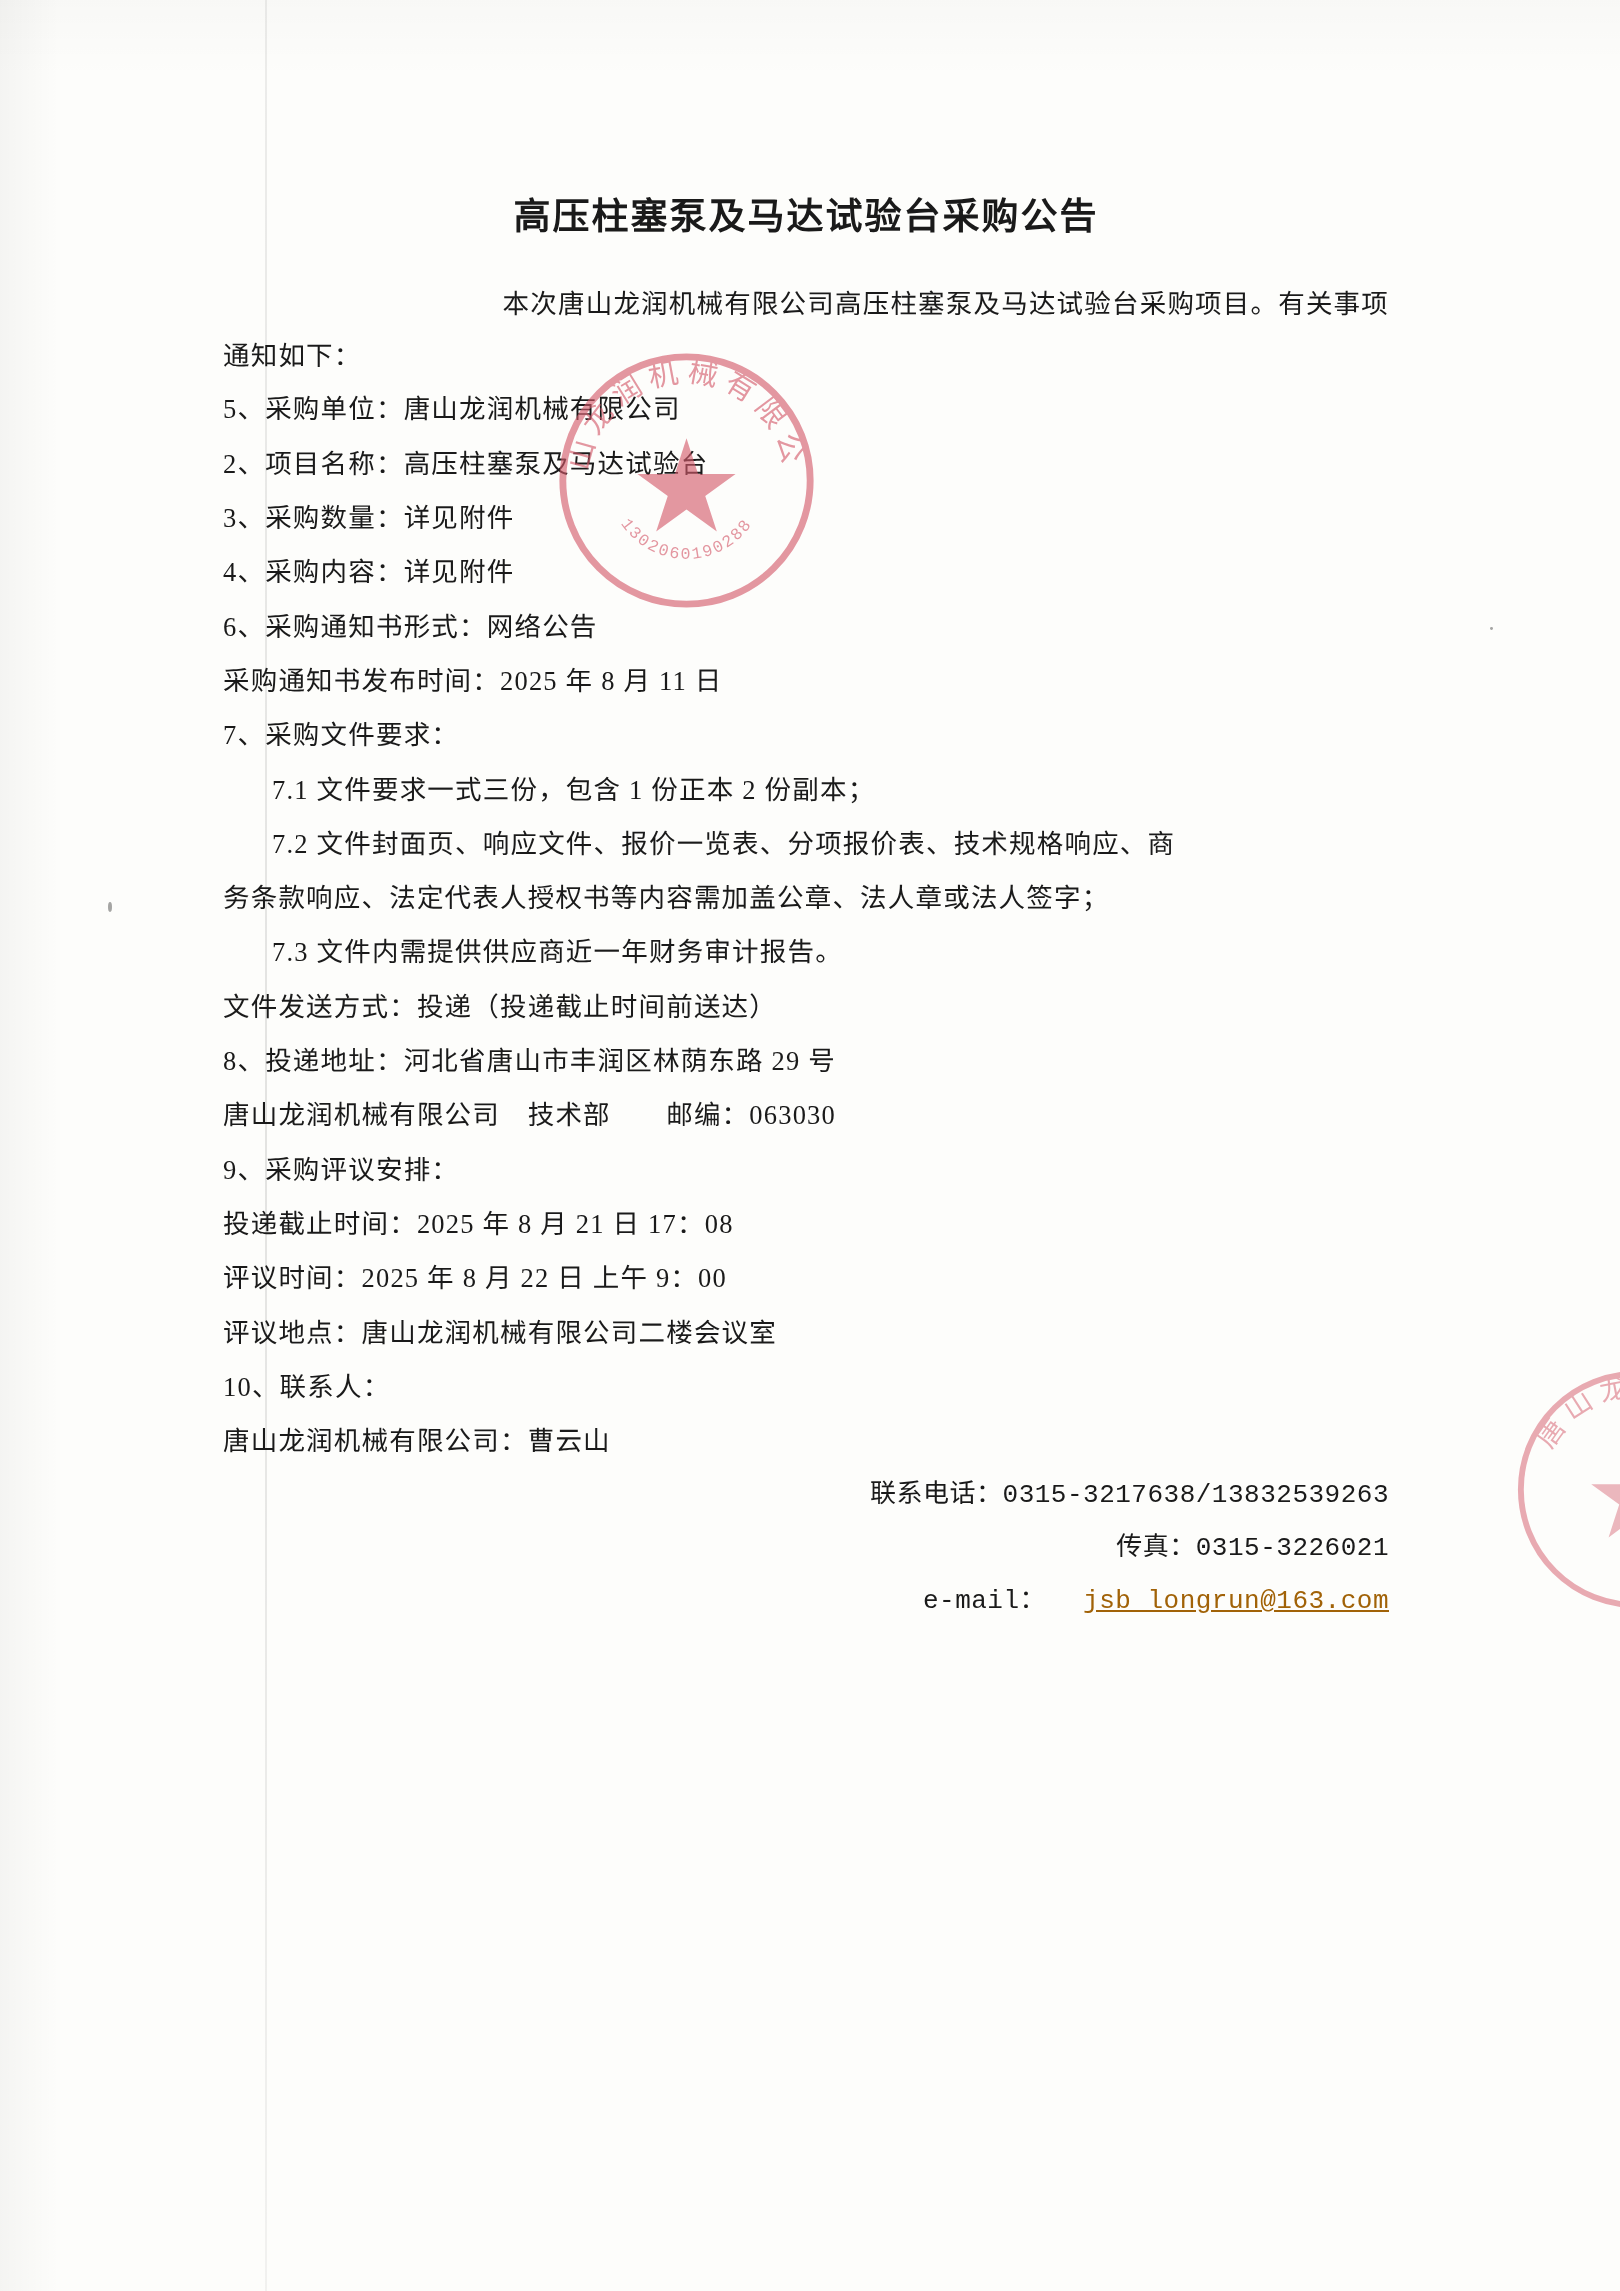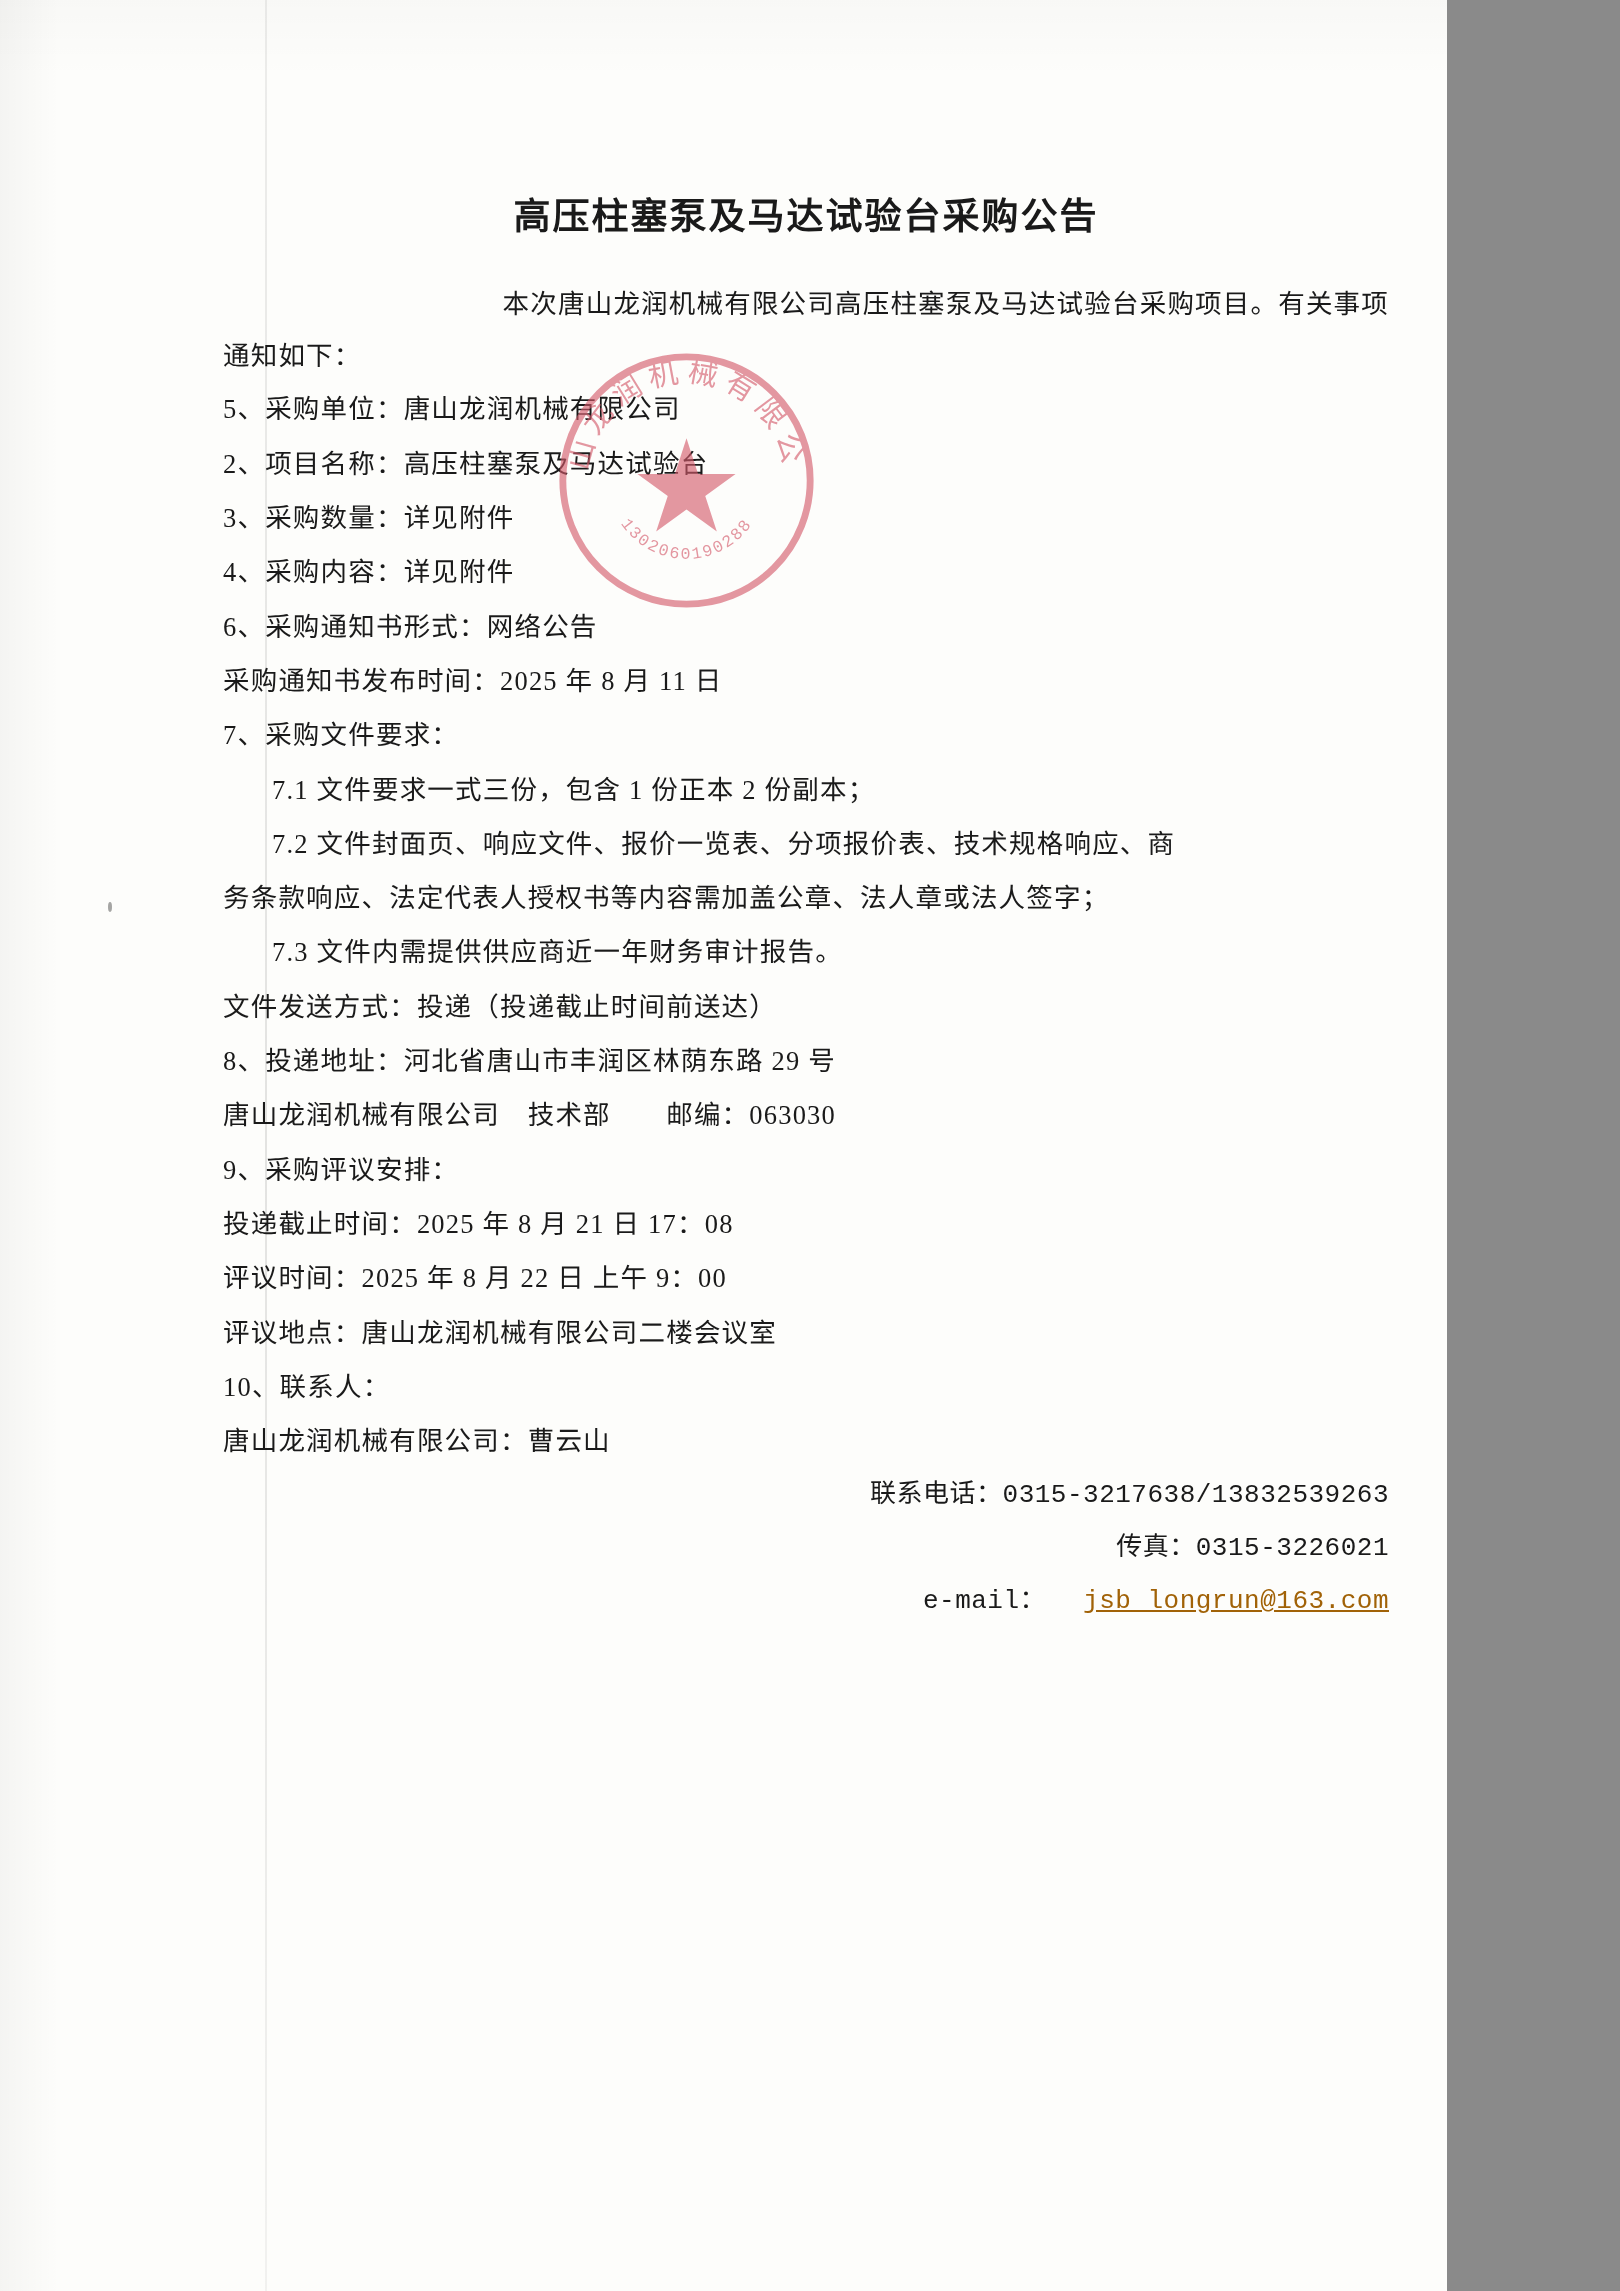--- a/index.html
+++ b/index.html
@@ -2,21 +2,21 @@
 <html lang="zh-CN"><head>
 <meta charset="utf-8">
 <style>
   html, body {
     margin: 0;
     padding: 0;
     background: #8a8a8a;
   }
   .page {
     position: relative;
-    width: 1447px;
+    width: 1620px;
     height: 2292px;
     background: #fdfdfb;
     overflow: hidden;
     font-family: "Liberation Serif", "DejaVu Serif", serif;
     color: #1a1a1a;
   }
   
   .page::before {
     content: "";
     position: absolute;

